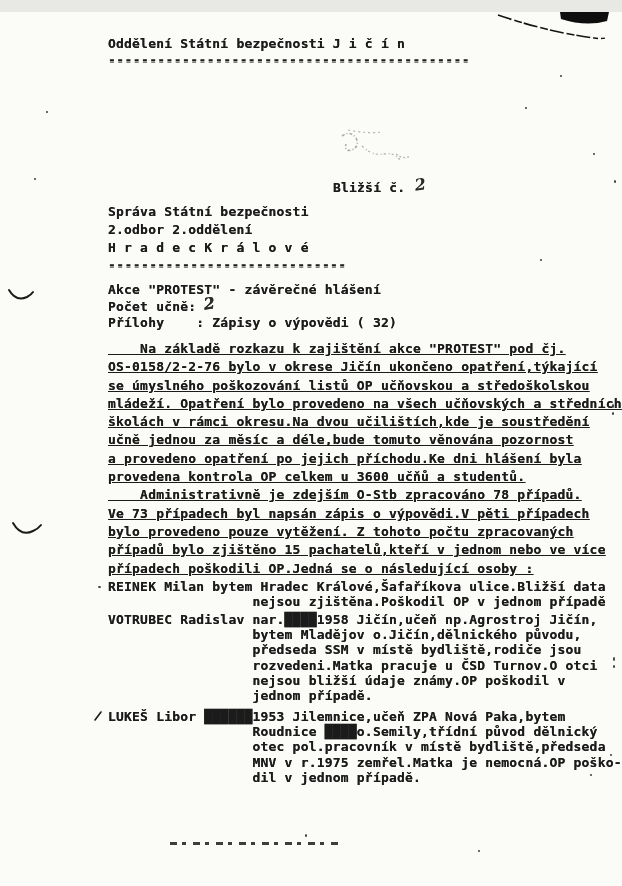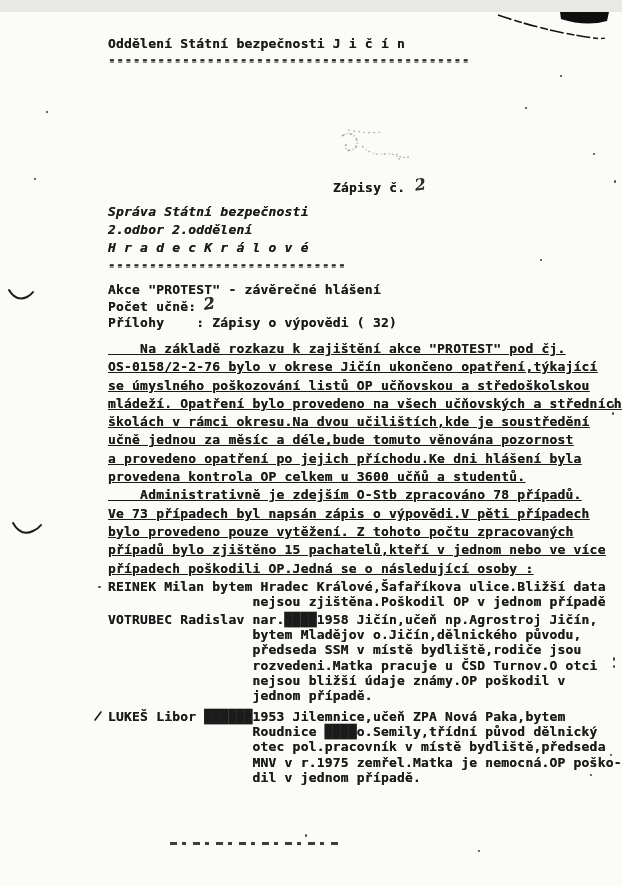--- a/index.html
+++ b/index.html
@@ -9,21 +9,21 @@
     margin:12px auto;
     background:#fbfbf7;
     font-family:"DejaVu Sans Mono","Liberation Mono",monospace;
     font-weight:bold;
     color:#1b1b1b;
     overflow:hidden;
   }
   .blk{position:absolute;left:108px;}
   .txt{white-space:pre;font-size:13px;letter-spacing:0.2px;text-shadow:0 0 0.6px rgba(10,10,10,.75);}
   .lh-head{line-height:16px;}
-  .lh-addr{line-height:18.2px;font-style:italic;}
+  .lh-addr{line-height:18.2px;}
   .lh-subj{line-height:16.6px;}
   .lh-body{line-height:18.3px;text-decoration:underline;}
   .lh-entry{line-height:15.2px;}
   .dashrow{letter-spacing:0.4px;text-shadow:0 1.5px 0 rgba(25,25,25,.55);}
   .handwritten{
     display:inline-block;
     font-family:"DejaVu Serif","Liberation Serif",serif;
     font-style:italic;font-weight:bold;
     font-size:16px;line-height:12px;
     transform:rotate(-8deg) translateY(-2px);
@@ -56,21 +56,21 @@
 
 
   <svg style="position:absolute;left:336px;top:116px;opacity:.55;" width="95" height="42" viewBox="0 0 95 42">
     <path d="M6,8 q8,-6 14,2 q4,8 -4,12 q-8,2 -6,-6" stroke="#6a6a6a" stroke-width="1.6" fill="none" stroke-dasharray="3 2 1 2"></path>
     <path d="M26,18 q10,10 22,8 q10,-2 16,6" stroke="#777" stroke-width="1.4" fill="none" stroke-dasharray="2 3 1 2"></path>
     <path d="M12,2 q20,4 34,2" stroke="#7d7d7d" stroke-width="1.2" fill="none" stroke-dasharray="2 3"></path>
     <path d="M60,26 q8,6 14,2" stroke="#808080" stroke-width="1.2" fill="none" stroke-dasharray="2 2"></path>
   </svg>
 
   <div class="blk" style="left:333px;top:165px;">
-    <span class="txt">Zápisy č.</span>
+    <span class="txt">Bližší č.</span>
     <span class="handwritten">2</span>
   </div>
 
   <div class="blk lh-addr" style="top:191px;">
     <div class="txt">Správa Státní bezpečnosti
 2.odbor 2.oddělení
 H r a d e c K r á l o v é</div>
     <div class="txt dashrow" style="margin-top:-2px;">-----------------------------</div>
   </div>
 

